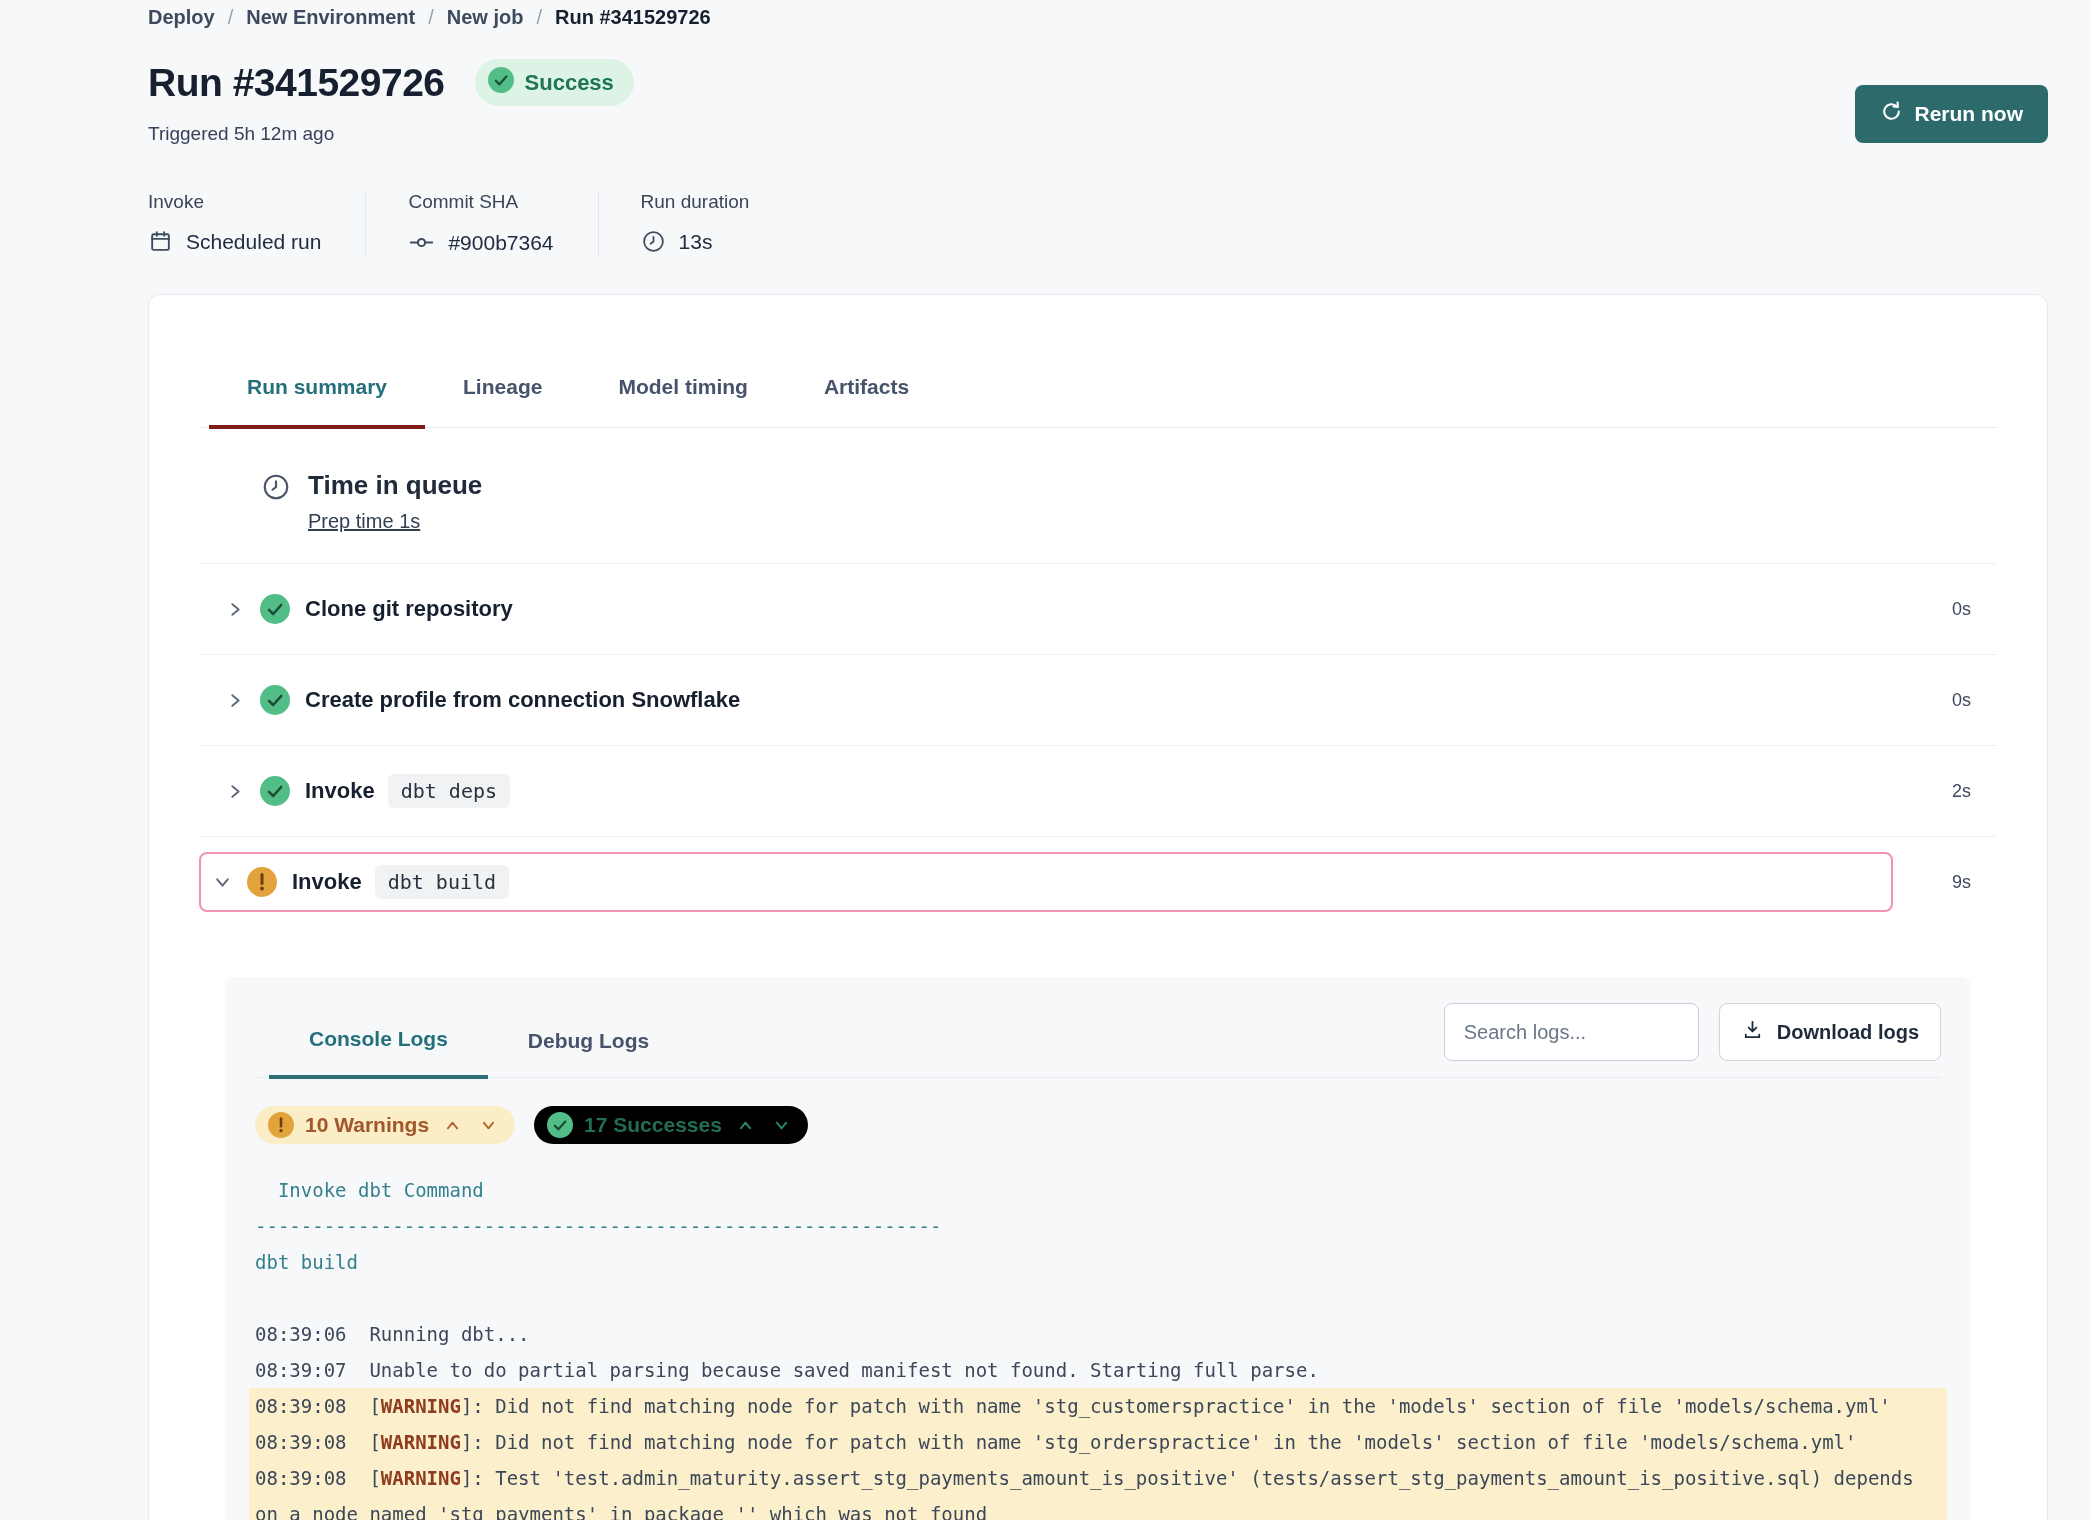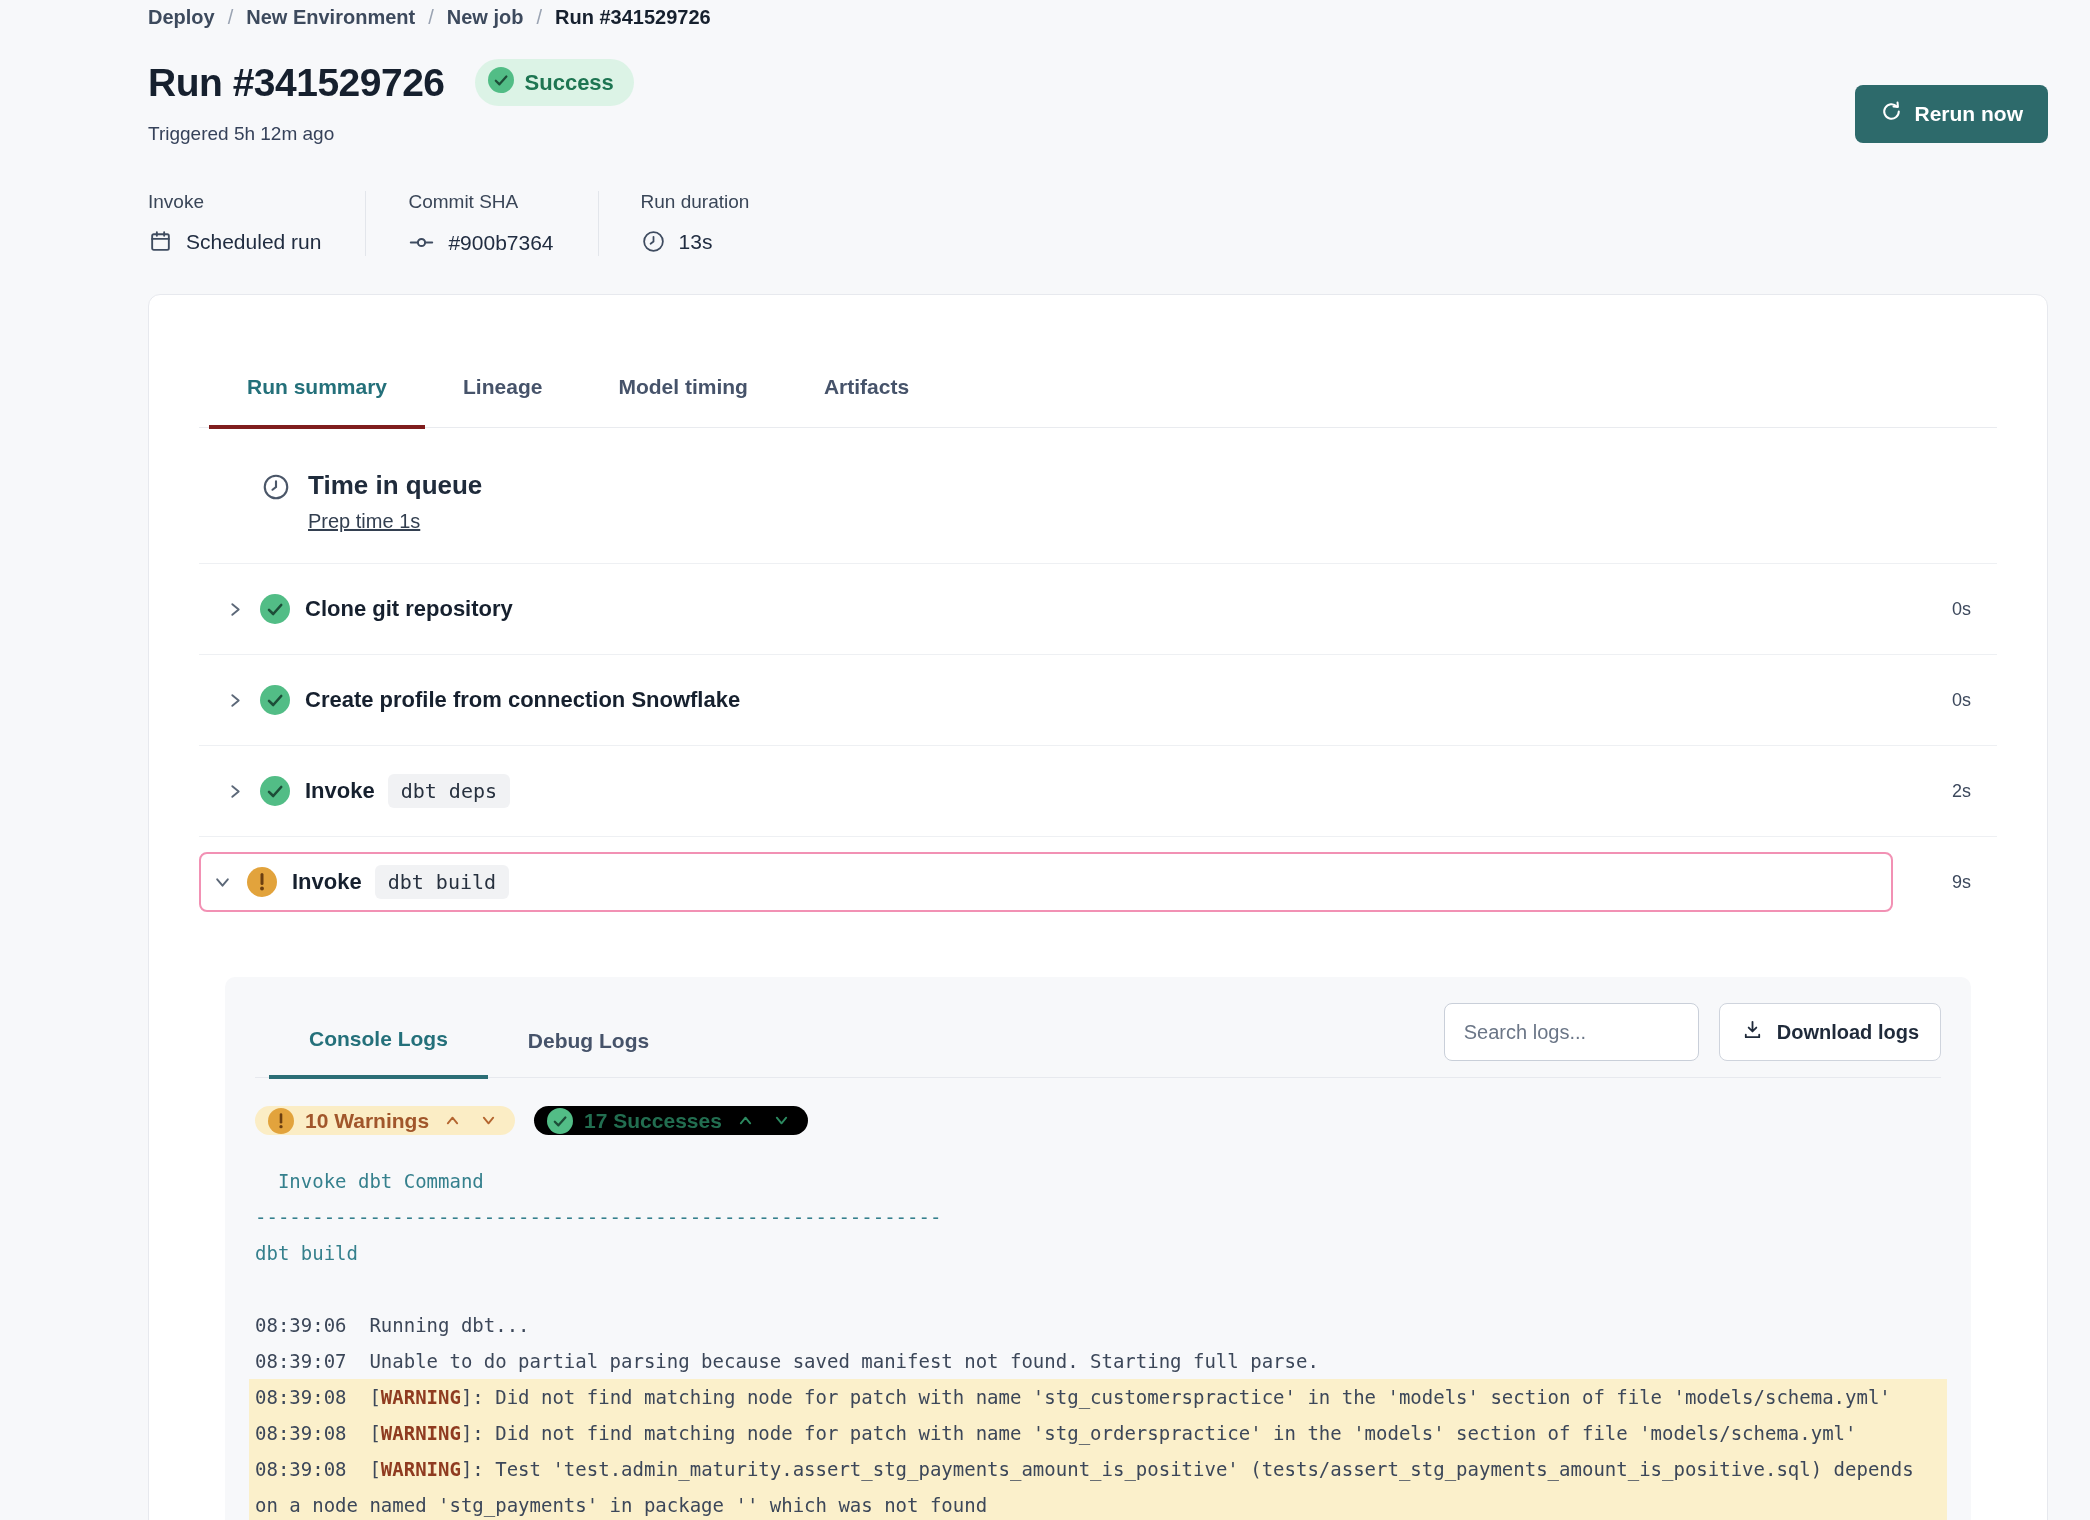--- a/index.html
+++ b/index.html
@@ -74,21 +74,21 @@
   .logs-actions { margin-left:auto; display:flex; align-items:flex-start; gap:20px; padding-bottom:16px; }
   .search-input { width:255px; height:58px; border:1px solid #c9cfd9; border-radius:8px; background:#fff;
     padding:0 19px; font-size:20px; font-family:inherit; color:#27313f; }
   .search-input::placeholder { color:#6b7687; }
   .dl-btn { display:flex; align-items:center; gap:13px; height:58px; background:#fff; border:1px solid #cfd4dd;
     border-radius:8px; padding:0 21px; font-size:20px; font-weight:600; color:#1f2a3a;
     font-family:inherit; cursor:pointer; }
 
   
   .filters { display:flex; gap:19px; margin-top:28px; }
-  .pill { display:flex; align-items:center; gap:11px; height:29px; border-radius:23px; padding:0 14px 0 13px;
+  .pill { display:flex; align-items:center; gap:11px; height:38px; border-radius:23px; padding:0 14px 0 13px;
     font-size:21px; font-weight:700; }
   .pill.warning { background:#fbedc5; color:#a1562b; }
   .pill.success { background:#000000; color:#226e50; }
   .pill .pchev { display:inline-flex; cursor:pointer; padding:2px 5px; }
   .pill.warning .pchev { color:#b4652f; }
   .pill.success .pchev { color:#2c8a60; }
 
   
   .loglines { margin-top:28px; font-family:"DejaVu Sans Mono", monospace; font-size:19px;
     line-height:36px; color:#3c4759; white-space:pre-wrap; word-break:break-word; }

